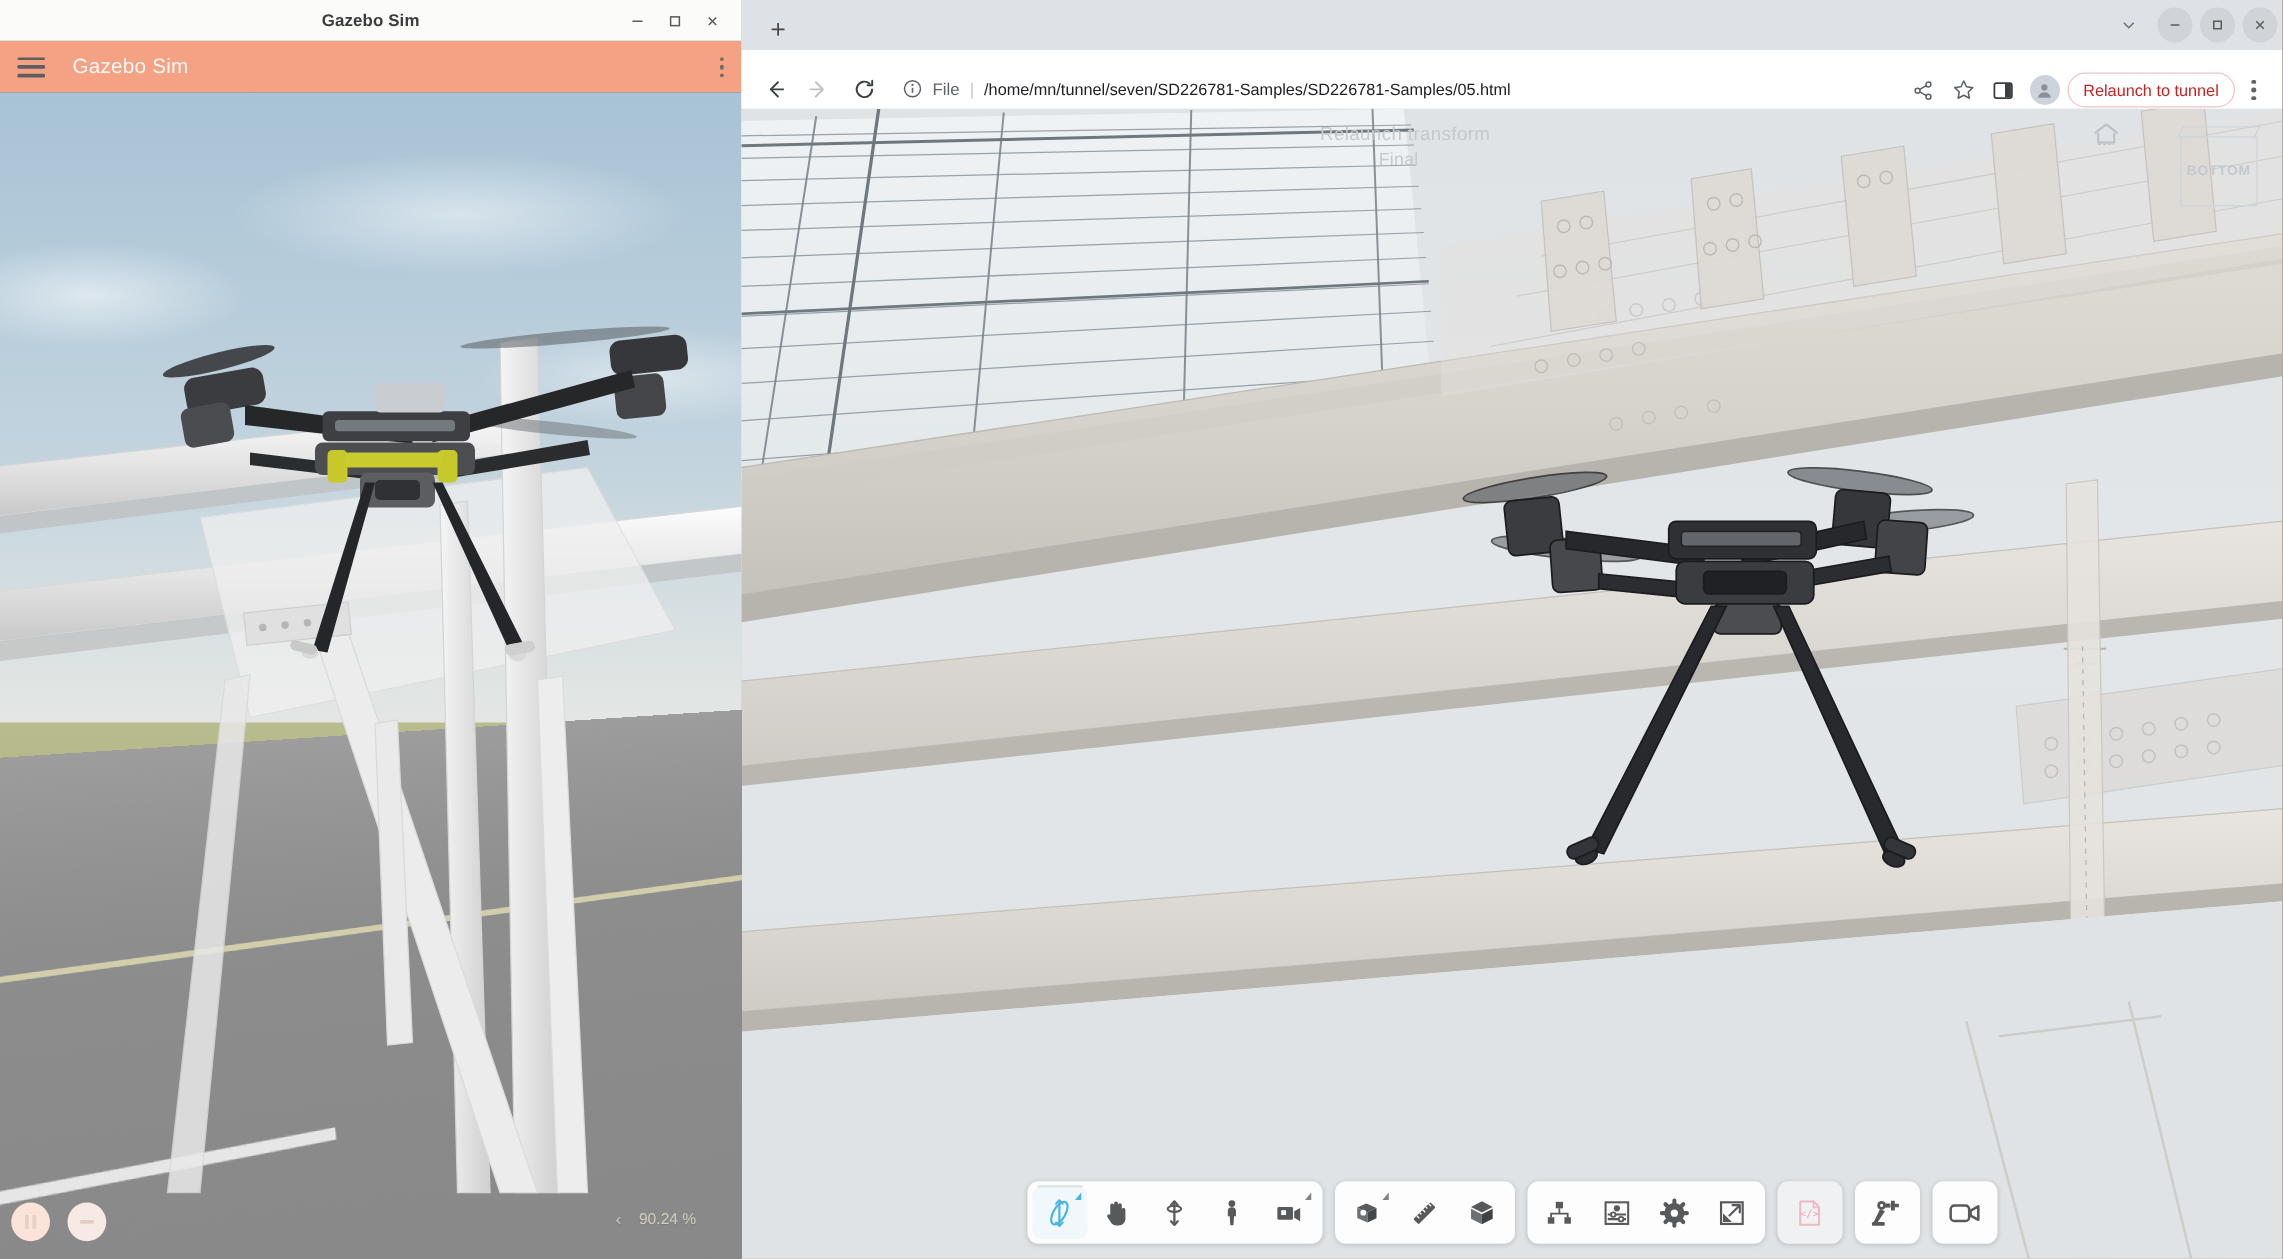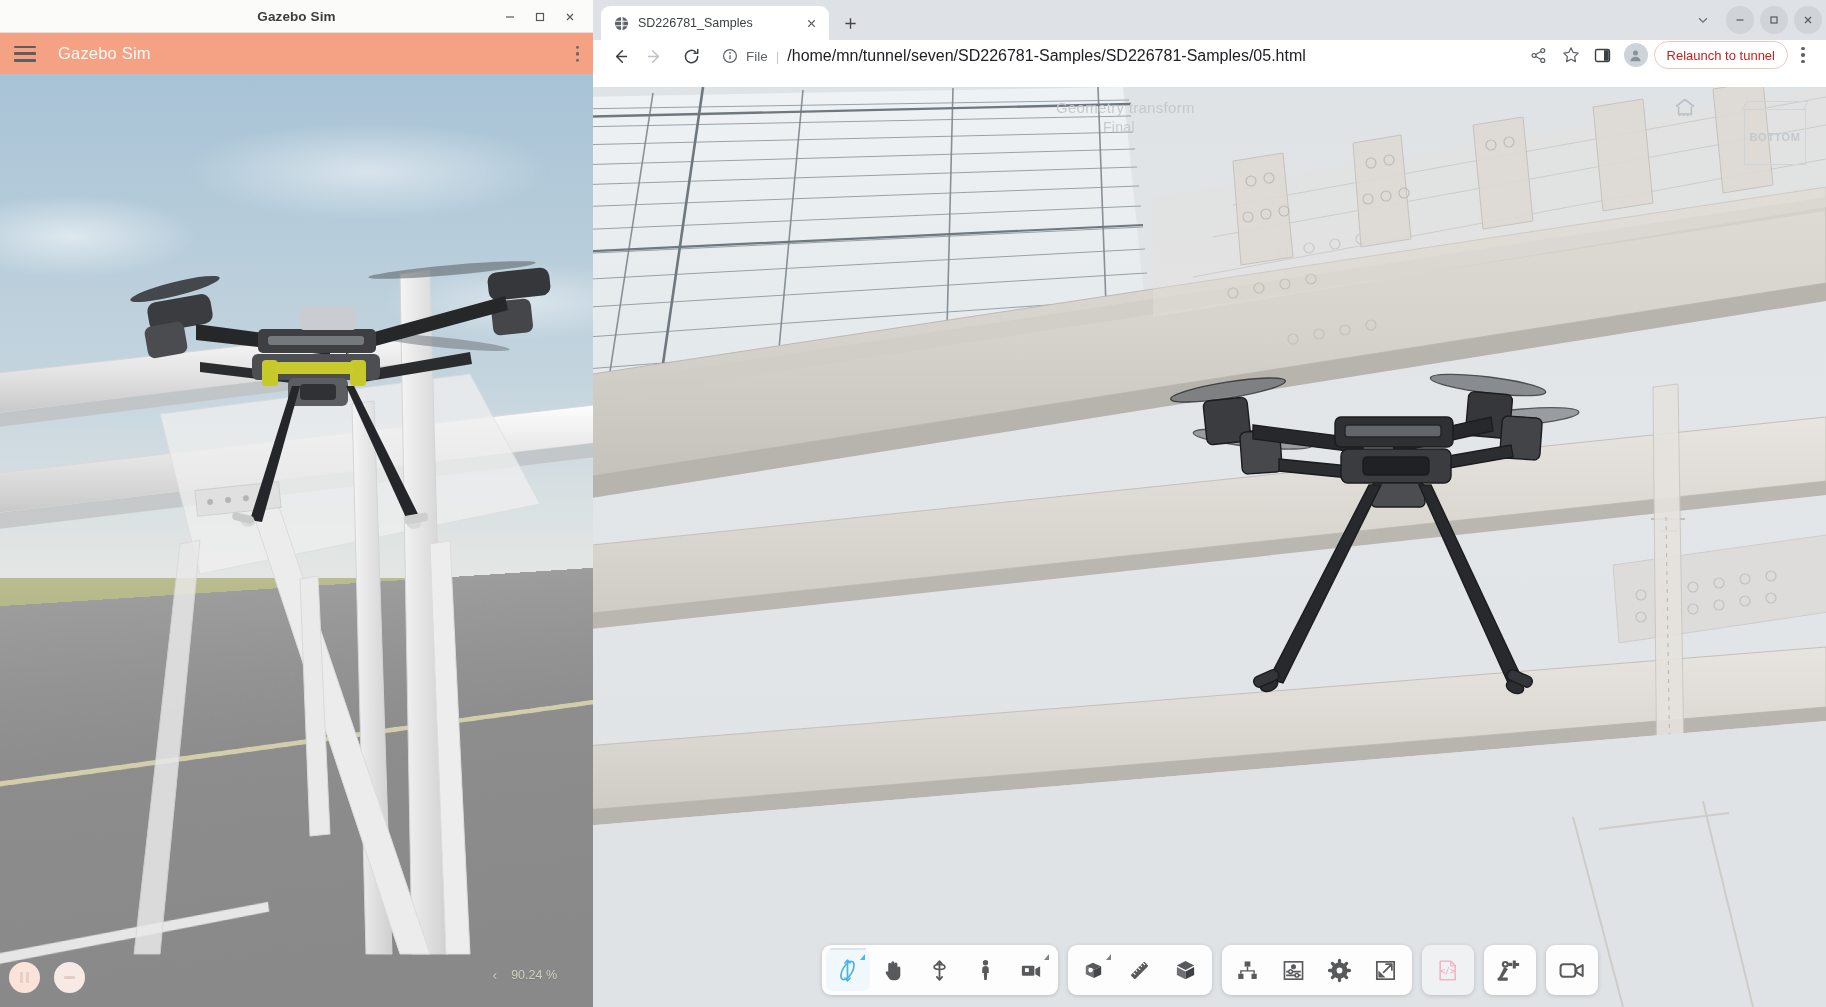--- a/index.html
+++ b/index.html
@@ -98,31 +98,31 @@
     position:relative;
   }
   .cr-favicon { width:16px; height:16px; flex:0 0 16px; display:flex; align-items:center; justify-content:center; }
   .cr-tab-title { flex:1 1 auto; font-size:12.5px; color:#3c4043; white-space:nowrap; overflow:hidden; text-overflow:ellipsis; }
   .cr-tab-close { width:18px; height:18px; display:flex; align-items:center; justify-content:center; color:#5f6368; flex:0 0 18px; }
   .cr-newtab { width:30px; height:30px; margin-left:6px; margin-bottom:2px; display:flex; align-items:center; justify-content:center; color:#474747; }
   .cr-winctrl { position:absolute; right:4px; top:2px; height:36px; display:flex; align-items:center; gap:2px; }
   .cr-wc { width:34px; height:30px; display:flex; align-items:center; justify-content:center; color:#6d6d6d; }
   .cr-wc.circ { width:28px; height:28px; border-radius:50%; background:#d0d3d7; color:#5a5a5a; margin-left:4px;}
 
-  .cr-toolbar { height:47px; background:#ffffff; display:flex; align-items:flex-start; padding:0 10px; gap:4px; flex:0 0 47px; }
+  .cr-toolbar { height:47px; background:#ffffff; display:flex; align-items:flex-end; padding:0 10px; gap:4px; flex:0 0 47px; }
   .cr-navbtn { width:32px; height:32px; display:flex; align-items:center; justify-content:center; color:#5f6368; flex:0 0 32px;}
   .cr-navbtn.disabled { color:#bdc1c6; }
   .cr-omnibox {
     flex:1 1 auto; height:32px; display:flex; align-items:center; gap:8px; padding:0 6px 0 10px;
     font-size:13.5px; color:#202124; min-width:0;
   }
   .cr-omni-info { width:17px; height:17px; flex:0 0 17px; color:#5f6368; display:flex; align-items:center; justify-content:center;}
   .cr-omni-scheme { color:#5f6368; font-size:13.5px; white-space:nowrap; }
   .cr-omni-sep { color:#c6c6c6; }
-  .cr-omni-url { color:#202124; font-size:16px; white-space:nowrap; overflow:hidden; text-overflow:ellipsis; }
+  .cr-omni-url { color:#202124; font-size:13px; white-space:nowrap; overflow:hidden; text-overflow:ellipsis; }
   .cr-actions { display:flex; align-items:center; gap:2px; flex:0 0 auto; }
   .cr-act { width:30px; height:30px; display:flex; align-items:center; justify-content:center; color:#5f6368; }
   .cr-avatar { width:24px; height:24px; border-radius:50%; background:#cdd3da; display:flex; align-items:center; justify-content:center; margin:0 4px; }
   .cr-relaunch {
     height:28px; border:1px solid #f3c3c3; border-radius:14px; color:#c5221f;
     font-size:13px; padding:0 12px; display:flex; align-items:center; background:#fff; white-space:nowrap;
   }
   .cr-kebab { width:26px; height:30px; display:flex; flex-direction:column; align-items:center; justify-content:center; gap:3px; }
   .cr-kebab i { width:3.5px; height:3.5px; border-radius:50%; background:#5f6368; display:block; }
 
@@ -311,34 +311,20 @@
           <span class="chev">‹</span>
           <span>90.24 %</span>
         </div>
       </div>
     </div>
   </div>
 
   <div class="chrome-window">
 
     <div class="cr-tabstrip">
-      <div class="cr-tab">
-        <span class="cr-favicon">
-          <svg width="15" height="15" viewBox="0 0 16 16">
-            <circle cx="8" cy="8" r="7" fill="#5f6368"></circle>
-            <path d="M8 1c2 2 2 12 0 14M1.3 5.6h13.4M1.3 10.4h13.4M8 1v14" stroke="#ffffff" stroke-width="1" fill="none"></path>
-          </svg>
-        </span>
-        <span class="cr-tab-title">SD226781_Samples</span>
-        <span class="cr-tab-close">
-          <svg width="11" height="11" viewBox="0 0 12 12">
-              <path d="M2.5 2.5l7 7M9.5 2.5l-7 7" stroke="#5f6368" stroke-width="1.3"></path>
-            </svg>
-        </span>
-      </div>
       <div class="cr-newtab">
         <svg width="15" height="15" viewBox="0 0 16 16">
             <path d="M8 2.5v11M2.5 8h11" stroke="#474747" stroke-width="1.5"></path>
           </svg>
       </div>
 
       <div class="cr-winctrl">
         <div class="cr-wc">
           <svg width="14" height="14" viewBox="0 0 16 16">
               <path d="M3.5 6l4.5 4.5L12.5 6" stroke="#6d6d6d" stroke-width="1.4" fill="none"></path>
@@ -616,21 +602,21 @@
 
           <polygon points="776,398 788,398 690,596 676,592" fill="#27292d"></polygon>
           <polygon points="826,398 838,398 930,594 916,598" fill="#27292d"></polygon>
           <ellipse cx="676" cy="598" rx="9" ry="6" fill="#2b2d31" transform="rotate(-22 676 598)"></ellipse>
           <ellipse cx="922" cy="600" rx="9" ry="6" fill="#2b2d31" transform="rotate(22 922 600)"></ellipse>
           <rect x="660" y="586" width="26" height="11" rx="5" fill="#33353a" transform="rotate(-24 673 591)"></rect>
           <rect x="914" y="586" width="26" height="11" rx="5" fill="#33353a" transform="rotate(24 927 591)"></rect>
         </g>
       </svg>
 
-      <div class="cad-label geom">Geometry transform</div>
+      <div class="cad-label geom">Relaunch transform</div>
       <div class="cad-label final">Final</div>
 
       <div class="cad-home">
         <svg width="22" height="20" viewBox="0 0 22 20">
           <path d="M2 9.5L11 2.5l9 7" fill="none" stroke="#b9c0c6" stroke-width="1.6" stroke-linejoin="round"></path>
           <path d="M4.6 9.4V17h12.8V9.4" fill="none" stroke="#b9c0c6" stroke-width="1.6" stroke-linejoin="round"></path>
           <path d="M4.6 18.4h12.8" stroke="#b9c0c6" stroke-width="1.3" stroke-dasharray="2 2"></path>
         </svg>
       </div>
       <div class="cad-cube">

